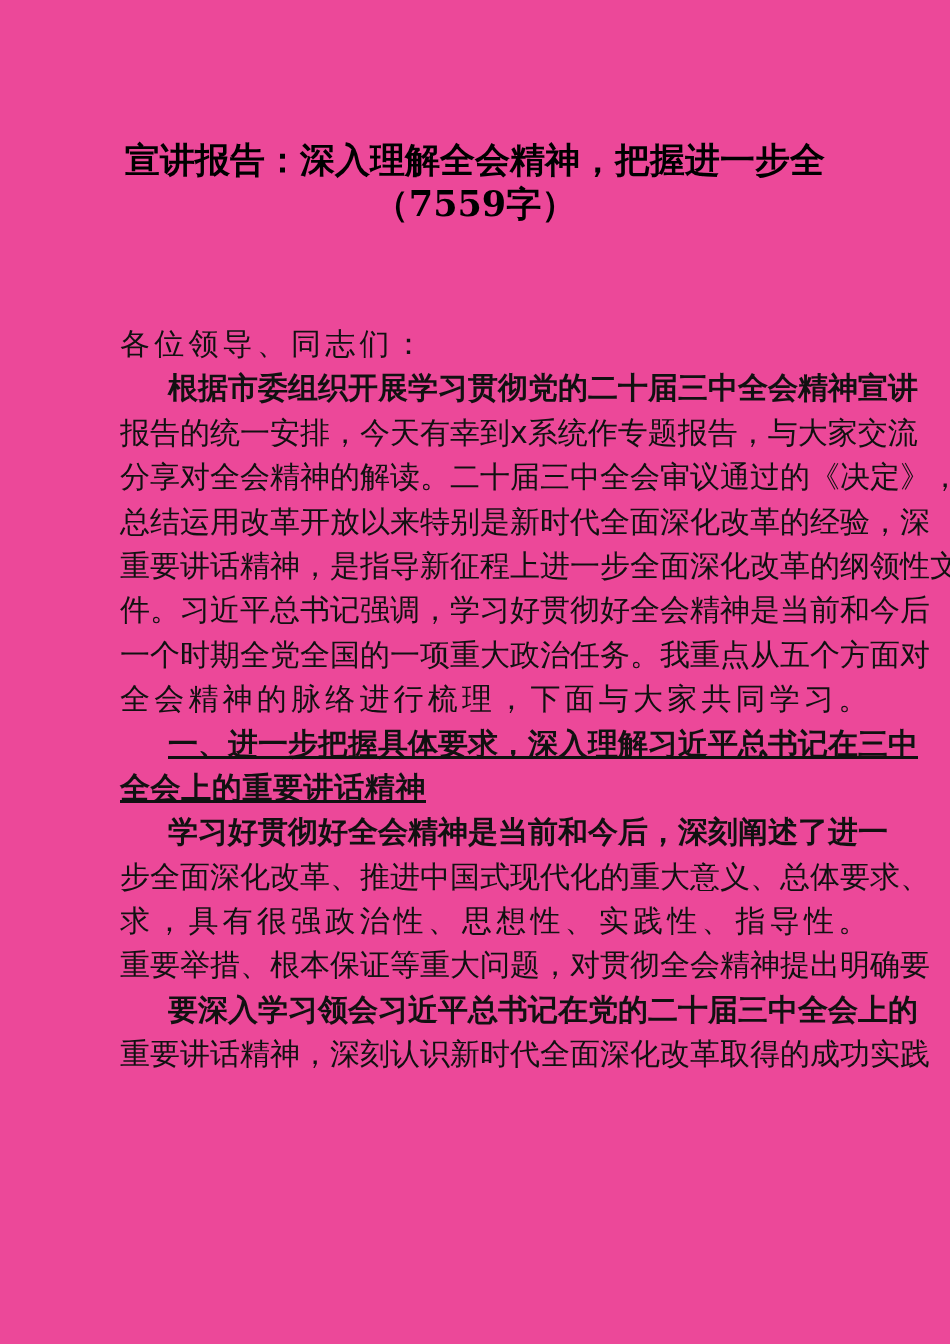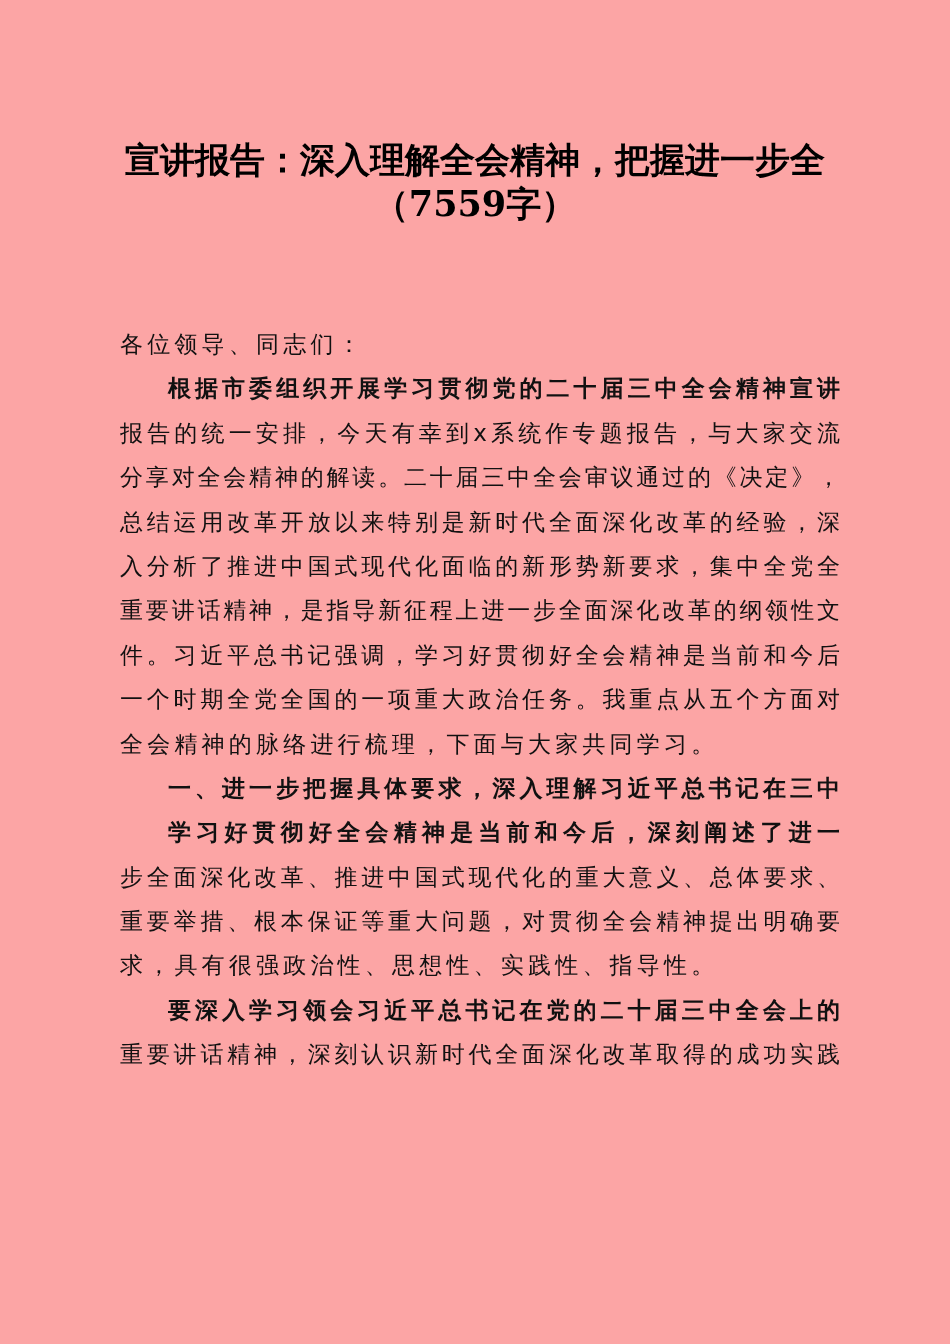--- a/index.html
+++ b/index.html
@@ -13,21 +13,21 @@
       position: relative;
       overflow: hidden;
       color: #000000;
     }
     .page {
       position: absolute;
       left: 0;
       top: 0;
       width: 950px;
       height: 1344px;
-      background: #fca5a5;
+      background: #ec4899;
     }
     .title {
       position: absolute;
       left: 100px;
       top: 138px;
       width: 750px;
       text-align: center;
       font-family: "DejaVu Serif", "Liberation Serif", serif;
       font-weight: bold;
       font-size: 35px;
@@ -38,21 +38,21 @@
     .title .line {
       display: block;
       white-space: nowrap;
     }
     .body {
       position: absolute;
       left: 120px;
       top: 322px;
       width: 720px;
       font-family: "DejaVu Sans", "Liberation Sans", sans-serif;
-      font-size: 23px;
+      font-size: 30px;
       color: #111;
     }
     .body .line {
       display: block;
       height: 44.4px;
       line-height: 44.4px;
       white-space: nowrap;
       letter-spacing: 4.2px;
     }
     .body .line.just {
@@ -60,20 +60,21 @@
       text-align-last: justify;
       letter-spacing: 0;
     }
     .body .line.indent {
       padding-left: 48px;
       font-weight: bold;
     }
     .body .line.heading {
       font-weight: bold;
       letter-spacing: 0.6px;
+      text-decoration: underline;
     }
     .body .line.heading.just {
       letter-spacing: 0;
     }
   </style>
 </head>
 <body>
 
 <div class="page">
 
@@ -83,36 +84,36 @@
   </div>
 
   <div class="body">
     <span class="line">各位领导、同志们：</span>
 
     <div>
       <span class="line just indent">根据市委组织开展学习贯彻党的二十届三中全会精神宣讲</span>
       <span class="line just">报告的统一安排，今天有幸到x系统作专题报告，与大家交流</span>
       <span class="line just">分享对全会精神的解读。二十届三中全会审议通过的《决定》，</span>
       <span class="line just">总结运用改革开放以来特别是新时代全面深化改革的经验，深</span>
-      <span class="line just">入分析了推进中国式现代化面临的新形势新要求，集中全党全</span>
       <span class="line just">重要讲话精神，是指导新征程上进一步全面深化改革的纲领性文</span>
       <span class="line just">件。习近平总书记强调，学习好贯彻好全会精神是当前和今后</span>
       <span class="line just">一个时期全党全国的一项重大政治任务。我重点从五个方面对</span>
       <span class="line">全会精神的脉络进行梳理，下面与大家共同学习。</span>
     </div>
 
     <div>
       <span class="line heading just indent">一、进一步把握具体要求，深入理解习近平总书记在三中</span>
+      <span class="line heading">全会上的重要讲话精神</span>
     </div>
 
     <div>
       <span class="line just indent">学习好贯彻好全会精神是当前和今后，深刻阐述了进一</span>
       <span class="line just">步全面深化改革、推进中国式现代化的重大意义、总体要求、</span>
+      <span class="line">求，具有很强政治性、思想性、实践性、指导性。</span>
       <span class="line just">重要举措、根本保证等重大问题，对贯彻全会精神提出明确要</span>
-      <span class="line">求，具有很强政治性、思想性、实践性、指导性。</span>
     </div>
 
     <div>
       <span class="line just indent">要深入学习领会习近平总书记在党的二十届三中全会上的</span>
       <span class="line just">重要讲话精神，深刻认识新时代全面深化改革取得的成功实践</span>
     </div>
   </div>
 
 </div>
 

